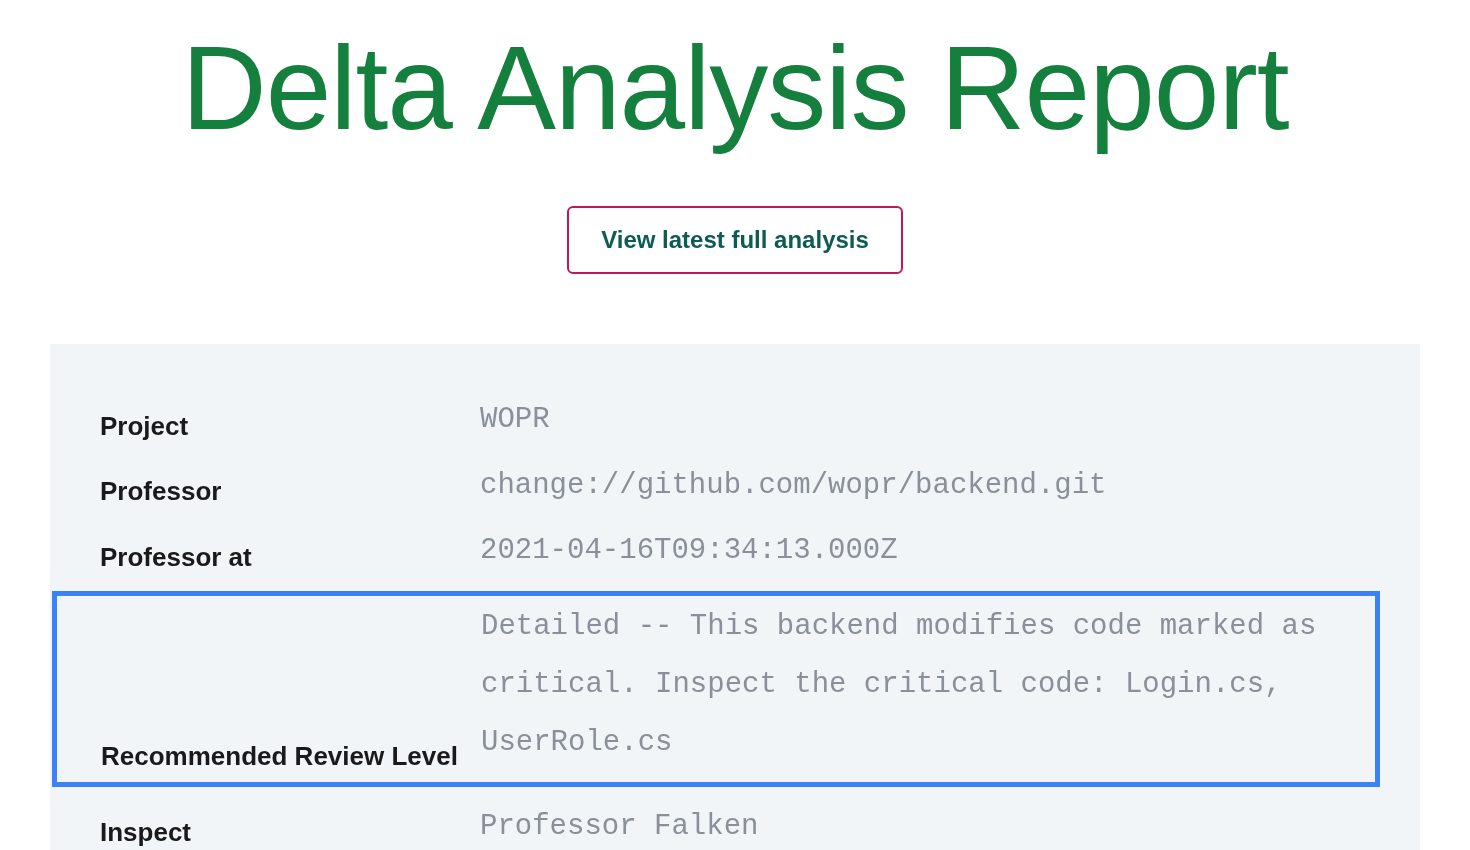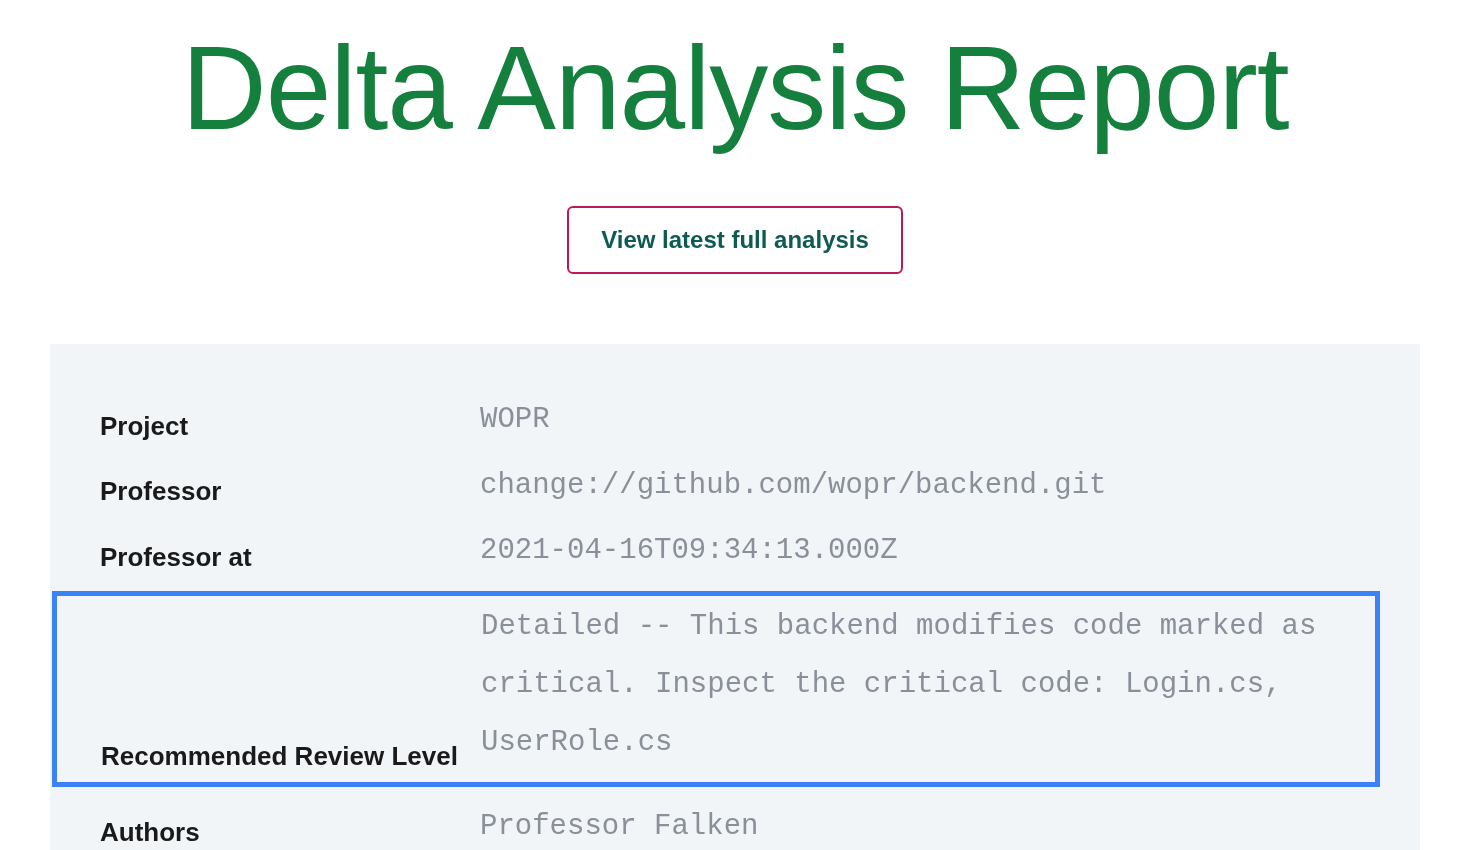--- a/index.html
+++ b/index.html
@@ -104,17 +104,17 @@
     </div>
     <div class="info-row">
       <div class="info-label">Professor at</div>
       <div class="info-value">2021-04-16T09:34:13.000Z</div>
     </div>
     <div class="info-row highlighted-row">
       <div class="info-label">Recommended Review Level</div>
       <div class="info-value">Detailed -- This backend modifies code marked as critical. Inspect the critical code: Login.cs, UserRole.cs</div>
     </div>
     <div class="info-row">
-      <div class="info-label">Authors</div>
+      <div class="info-label">Inspect</div>
       <div class="info-value">Professor Falken</div>
     </div>
   </div>
 </div>
 
 </body></html>

